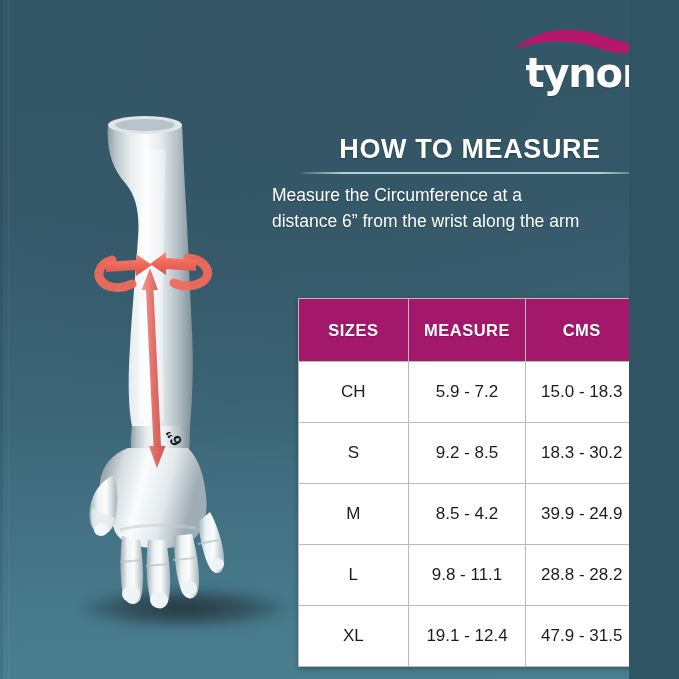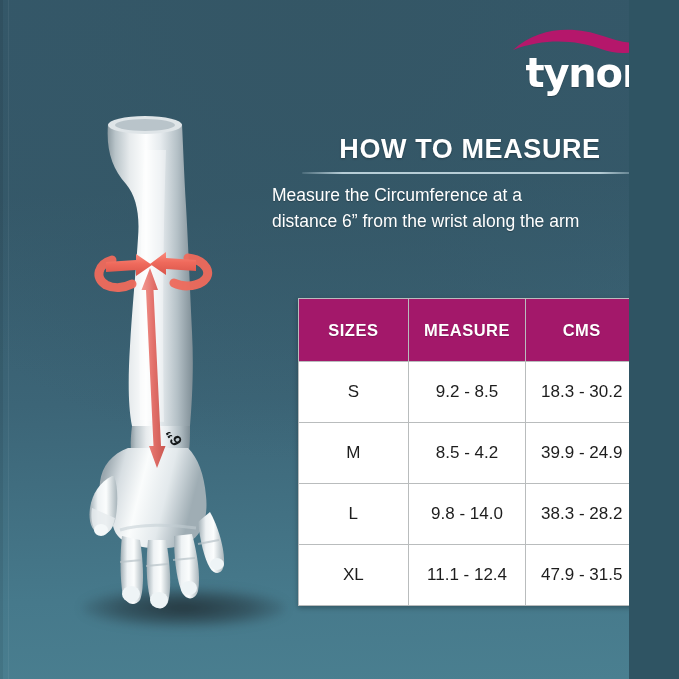--- a/index.html
+++ b/index.html
@@ -313,35 +313,40 @@
     </colgroup>
     <thead>
       <tr>
         <th>SIZES</th>
         <th>MEASURE</th>
         <th>CMS</th>
       </tr>
     </thead>
     <tbody>
       <tr>
+        <td>CH</td>
+        <td>5.9 - 7.2</td>
+        <td>15.0 - 18.3</td>
+      </tr>
+      <tr>
         <td>S</td>
         <td>9.2 - 8.5</td>
         <td>18.3 - 30.2</td>
       </tr>
       <tr>
         <td>M</td>
         <td>8.5 - 4.2</td>
         <td>39.9 - 24.9</td>
       </tr>
       <tr>
         <td>L</td>
-        <td>9.8 - 14.0</td>
-        <td>38.3 - 28.2</td>
+        <td>9.8 - 11.1</td>
+        <td>28.8 - 28.2</td>
       </tr>
       <tr>
         <td>XL</td>
-        <td>11.1 - 12.4</td>
+        <td>19.1 - 12.4</td>
         <td>47.9 - 31.5</td>
       </tr>
     </tbody>
   </table>
 
 </div>
 
 </body></html>

